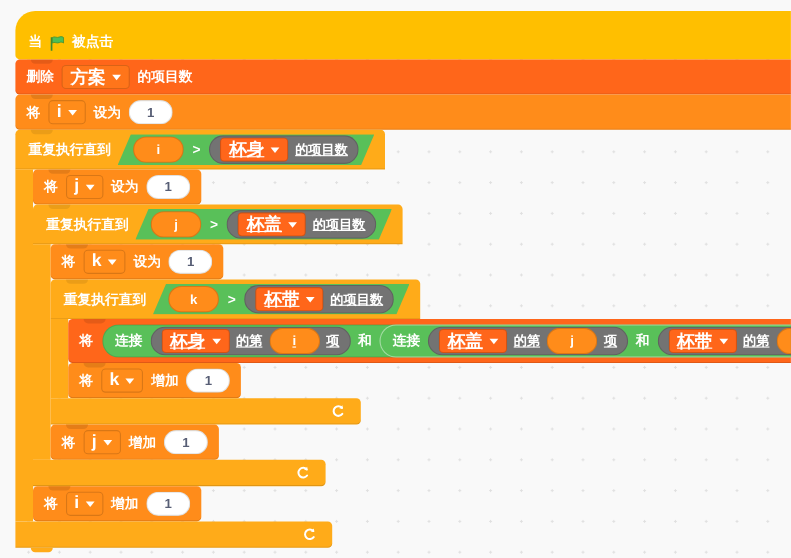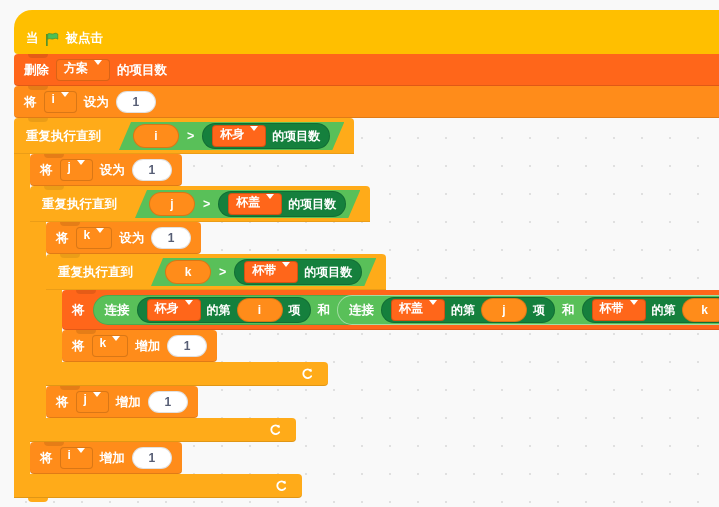--- a/index.html
+++ b/index.html
@@ -39,23 +39,23 @@
   
   .hat{
     height:44px;border-radius:4px;padding:0 12px 0 12px;gap:6px;
     align-items:flex-end;padding-bottom:7px;
     border-top-left-radius:18px;border-top-right-radius:18px;
   }
   .hat::before{display:none;}
 
   
   .dd{
-    display:inline-flex;align-items:flex-start;gap:6px;
+    display:inline-flex;align-items:center;gap:6px;
     height:20px;padding:0 7px;border-radius:4px;
-    font-size:12px;font-weight:bold;color:#fff;
+    font-size:16px;font-weight:bold;color:#fff;
     border:1px solid rgba(0,0,0,.15);
   }
   .dd-onvar{background:#ff8c1a;}
   .dd-onlist{background:#ff751a;}
   .dd-ongreen{background:#ff661a;border-color:rgba(0,0,0,.18);}
   .caret{
     width:0;height:0;border-left:4px solid transparent;
     border-right:4px solid transparent;border-top:5px solid #fff;
   }
   
@@ -69,22 +69,23 @@
   .vr{
     display:inline-flex;align-items:center;justify-content:center;
     min-width:26px;height:22px;padding:0 9px;border-radius:12px;
     background:#ff8c1a;color:#fff;font-size:12px;font-weight:bold;
     border:1px solid rgba(0,0,0,.15);
   }
   
   .lr{
     display:inline-flex;align-items:center;gap:6px;
     height:24px;padding:0 9px;border-radius:13px;
-    background:#15803d;color:#fff;font-size:12px;font-weight:bold;
+    background:#737373;color:#fff;font-size:12px;font-weight:bold;
     border:1px solid rgba(0,0,0,.15);
+    text-decoration:underline;
   }
   
   .bool{
     display:inline-flex;align-items:center;gap:8px;
     height:28px;padding:0 14px;background:#59c059;color:#fff;
     font-size:12.5px;font-weight:bold;
     clip-path:polygon(12px 0,100% 0,calc(100% - 12px) 100%,0 100%);
     margin:0 -2px;
   }
   .bool-wrap{display:inline-flex;align-items:center;}
@@ -96,21 +97,21 @@
     border:1px solid rgba(0,0,0,.12);
   }
   .join-inner{
     background:#59c059;
     border:1px solid rgba(255,255,255,.45);
   }
 
   
   .cblk{position:relative;}
   .c-head{
-    display:flex;align-items:center;gap:20px;
+    display:flex;align-items:center;gap:8px;
     height:36px;padding:0 12px;
     background:#ffab19;color:#fff;font-size:12.5px;font-weight:bold;
     border-radius:4px 4px 0 0;
     width:max-content;
     box-shadow:inset 0 -1px 0 rgba(0,0,0,.08);
   }
   .c-head::before{
     content:"";position:absolute;left:14px;top:0;
     width:20px;height:4px;background:rgba(0,0,0,.08);
     border-radius:0 0 4px 4px;

